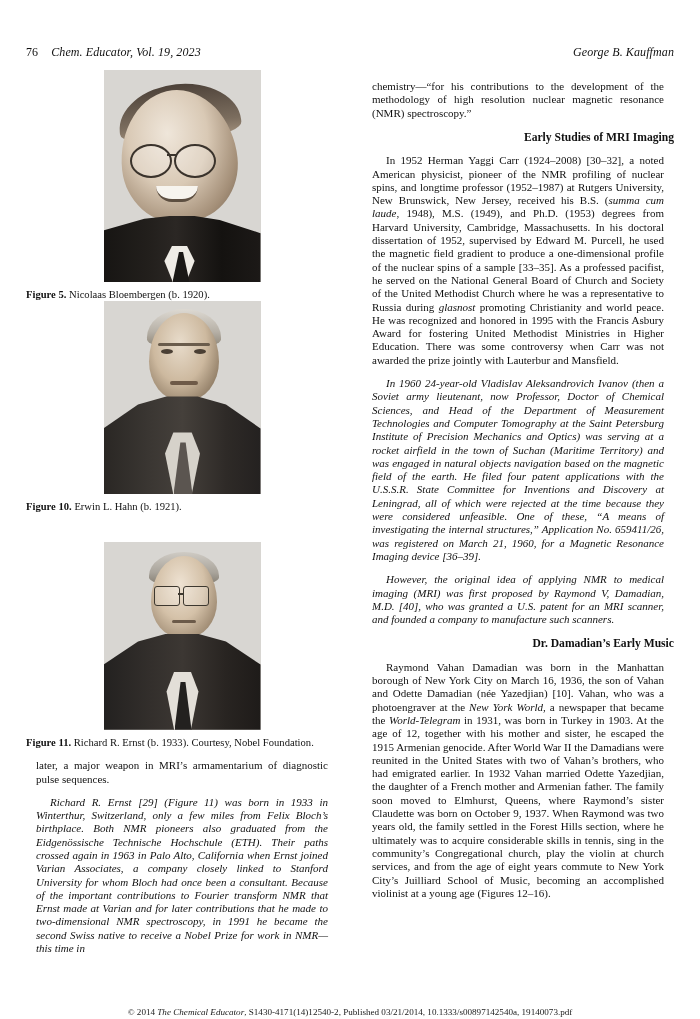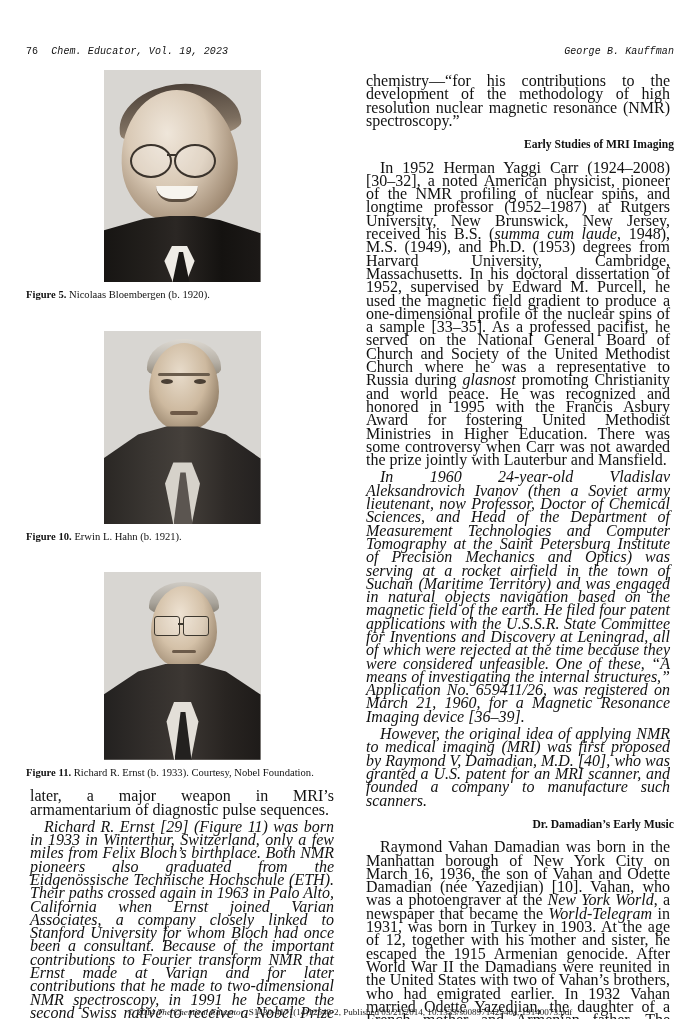--- a/index.html
+++ b/index.html
@@ -18,23 +18,22 @@
     color: #111111;
   }
 
   
   .runhead {
     position: absolute;
     top: 44px;
     left: 26px;
     right: 26px;
     height: 16px;
-    font-size: 10px;
+    font-size: 12px;
     line-height: 16px;
-    font-family: Liberation Mono, monospace;
   }
   .runhead .page-num {
     float: left;
     font-style: normal;
     font-weight: normal;
     margin-right: 13px;
     letter-spacing: 0.1px;
   }
   .runhead .journal {
     float: left;
@@ -50,22 +49,22 @@
   
   .col {
     position: absolute;
     top: 70px;
     width: 312px;
   }
   .col-left  { left: 26px; }
   .col-right { left: 362px; }
 
   p.body {
-    margin: 4px;
-    font-size: 16px;
+    margin: 10px;
+    font-size: 11px;
     line-height: 13.3px;
     text-align: justify;
     text-indent: 14px;
     -webkit-hyphens: none;
     hyphens: none;
   }
   p.body.noindent { text-indent: 0; }
   p.body + p.body { margin-top: 0; font-style: italic; }
 
   h3.section {
@@ -336,21 +335,21 @@
         <div class="suit"></div>
         <div class="shirt"></div>
         <div class="tie"></div>
       </div>
       <figcaption class="figcap">
         <span class="lbl">Figure 5.</span>
         <span>Nicolaas Bloembergen (b. 1920).</span>
       </figcaption>
     </figure>
 
-    <figure class="figure" style="margin-top:30px;">
+    <figure class="figure" style="">
       <div class="photo photo-2">
         <div class="hair"></div>
         <div class="head"></div>
         <div class="brow"></div>
         <div class="eye-l"></div>
         <div class="eye-r"></div>
         <div class="mouth"></div>
         <div class="suit"></div>
         <div class="shirt"></div>
         <div class="tie"></div>

